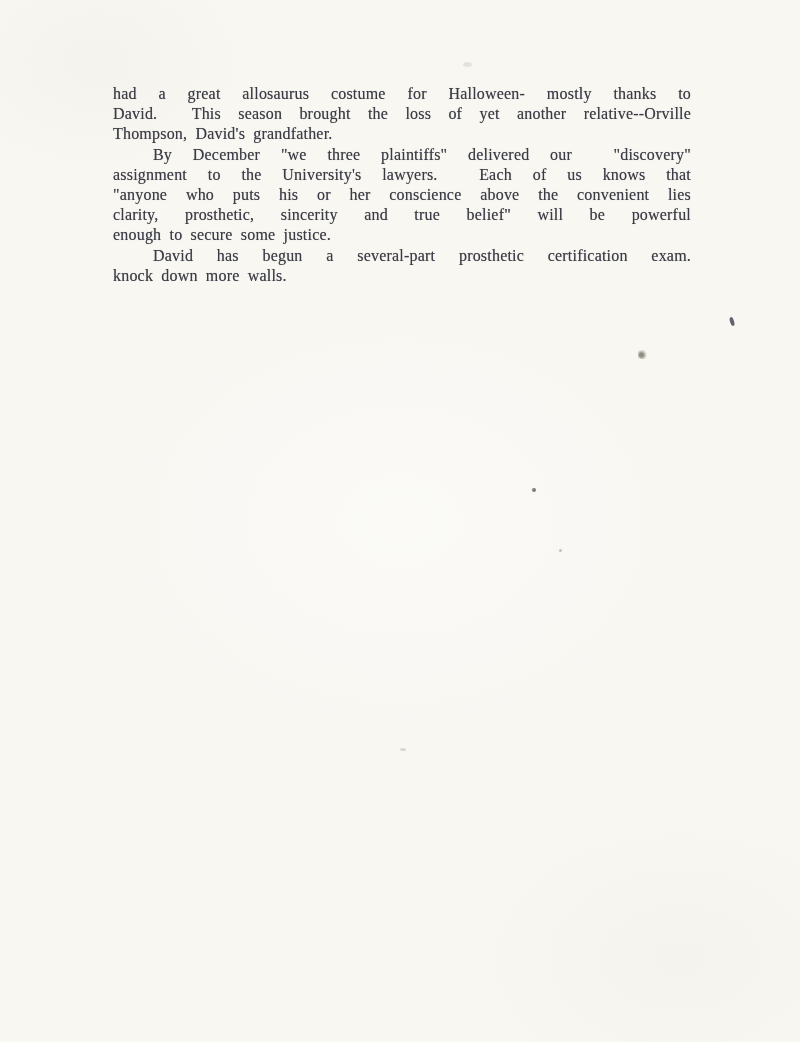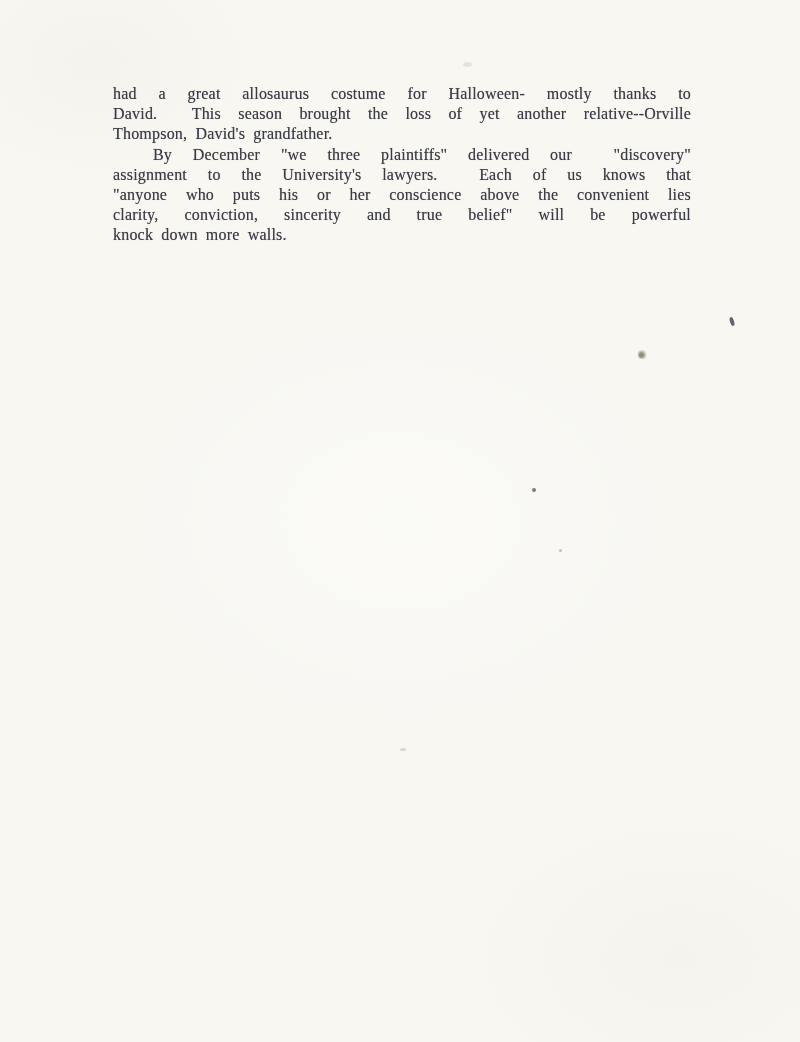--- a/index.html
+++ b/index.html
@@ -97,24 +97,26 @@
     <div class="para">
       <div class="line">had a great allosaurus costume for Halloween- mostly thanks to</div>
       <div class="line">David.&nbsp; This season brought the loss of yet another relative--Orville</div>
       <div class="line last">Thompson, David's grandfather.</div>
     </div>
 
     <div class="para">
       <div class="line indent">By December "we three plaintiffs" delivered our&nbsp; "discovery"</div>
       <div class="line">assignment to the University's lawyers.&nbsp; Each of us knows that</div>
       <div class="line">"anyone who puts his or her conscience above the convenient lies</div>
-      <div class="line">clarity, conviction, sincerity and true belief" will be powerful</div>
+      <div class="line">clarity, prosthetic, sincerity and true belief" will be powerful</div>
+      <div class="line last">enough to secure some justice.</div>
     </div>
 
     <div class="para">
+      <div class="line indent">David has begun a several-part prosthetic certification exam.</div>
       <div class="line last">knock down more walls.</div>
     </div>
 
   </div>
 
   <div class="speck comma"></div>
   <div class="speck blob"></div>
   <div class="speck dot-dark"></div>
   <div class="speck dot-faint"></div>
   <div class="speck smudge-low"></div>

